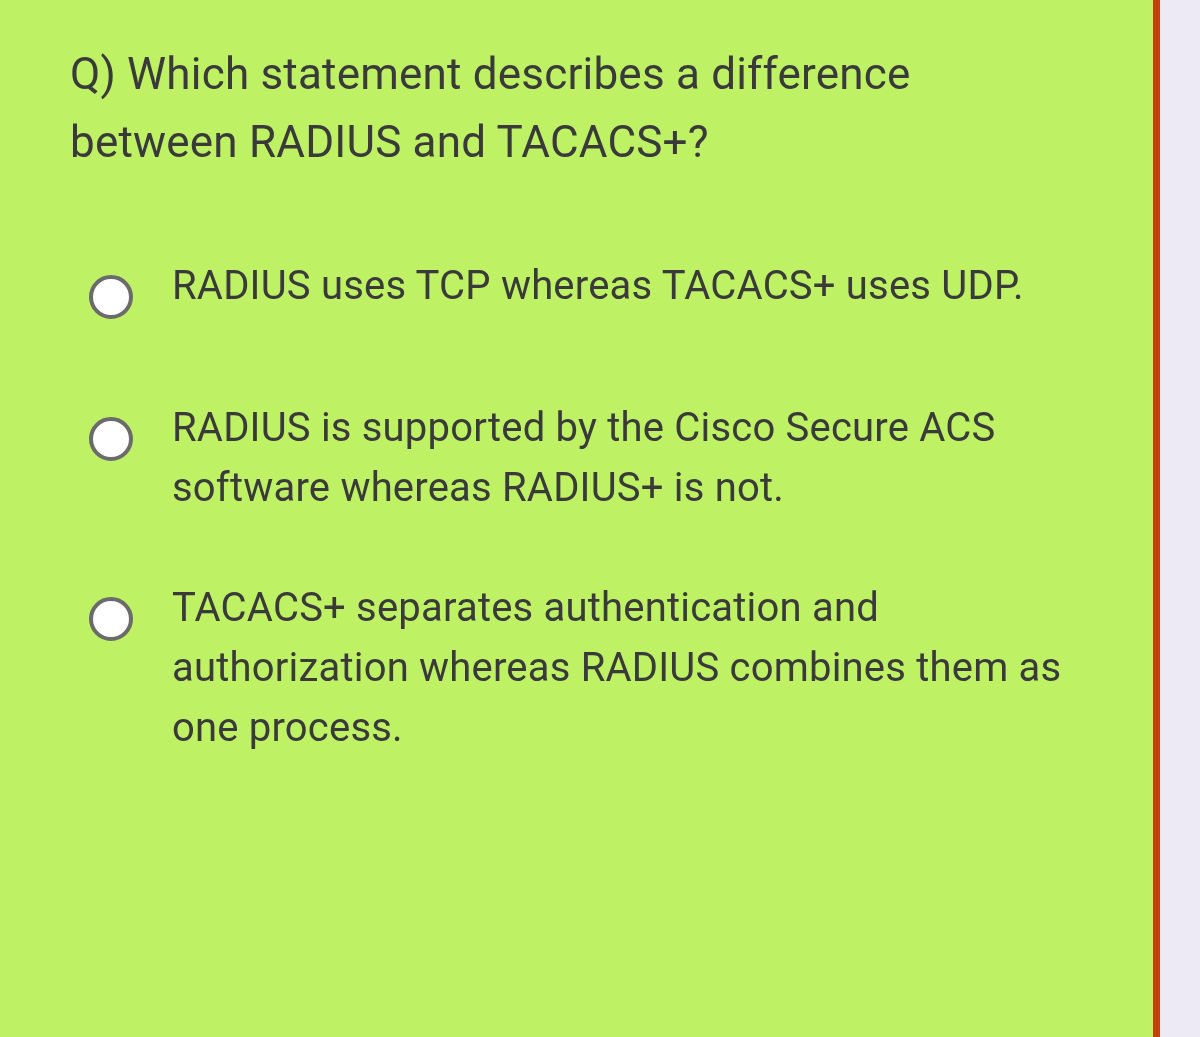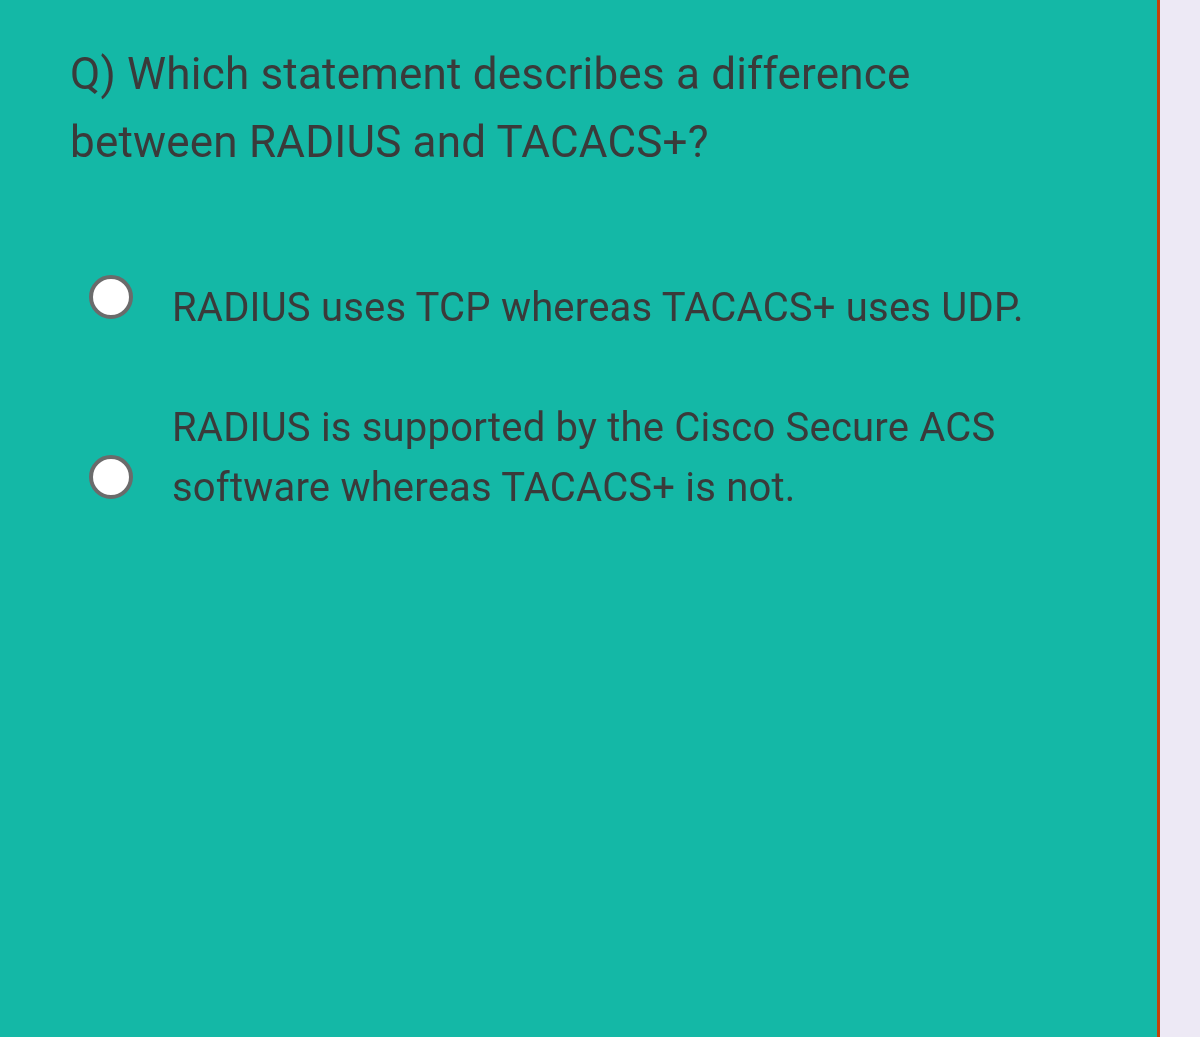--- a/index.html
+++ b/index.html
@@ -8,39 +8,39 @@
       box-sizing: border-box;
     }
     body {
       font-family: -apple-system, BlinkMacSystemFont, 'Segoe UI', Roboto, Arial, sans-serif;
       background: #ede9f5;
       width: 1200px;
       height: 1037px;
       padding: 0;
     }
     .card {
-      background: #14b8a6;
+      background: #bef264;
       width: 1160px;
       height: 1037px;
       padding: 40px 70px 60px 70px;
-      border-right: 3px solid #c2410c;
+      border-right: 7px solid #c2410c;
     }
     .question-text {
       font-size: 44px;
       color: #3a3a3a;
       line-height: 1.55;
       margin-bottom: 80px;
       letter-spacing: 0.2px;
     }
     .options {
       padding-left: 0;
     }
     .option-row {
       display: flex;
-      align-items: flex-end;
+      align-items: flex-start;
       margin-bottom: 60px;
       cursor: pointer;
     }
     .radio-wrap {
       width: 82px;
       height: 82px;
       flex-shrink: 0;
       display: flex;
       align-items: center;
       justify-content: center;
@@ -90,19 +90,25 @@
       <div class="radio-wrap">
         <div class="radio-outer"></div>
       </div>
       <div class="option-label">RADIUS uses TCP whereas TACACS+ uses UDP.</div>
     </div>
 
     <div class="option-row">
       <div class="radio-wrap">
         <div class="radio-outer"></div>
       </div>
-      <div class="option-label">RADIUS is supported by the Cisco Secure ACS software whereas TACACS+ is not.</div>
+      <div class="option-label">RADIUS is supported by the Cisco Secure ACS software whereas RADIUS+ is not.</div>
     </div>
 
 
+    <div class="option-row">
+      <div class="radio-wrap">
+        <div class="radio-outer"></div>
+      </div>
+      <div class="option-label">TACACS+ separates authentication and authorization whereas RADIUS combines them as one process.</div>
+    </div>
 
   </div>
 </div>
 
 </body></html>

